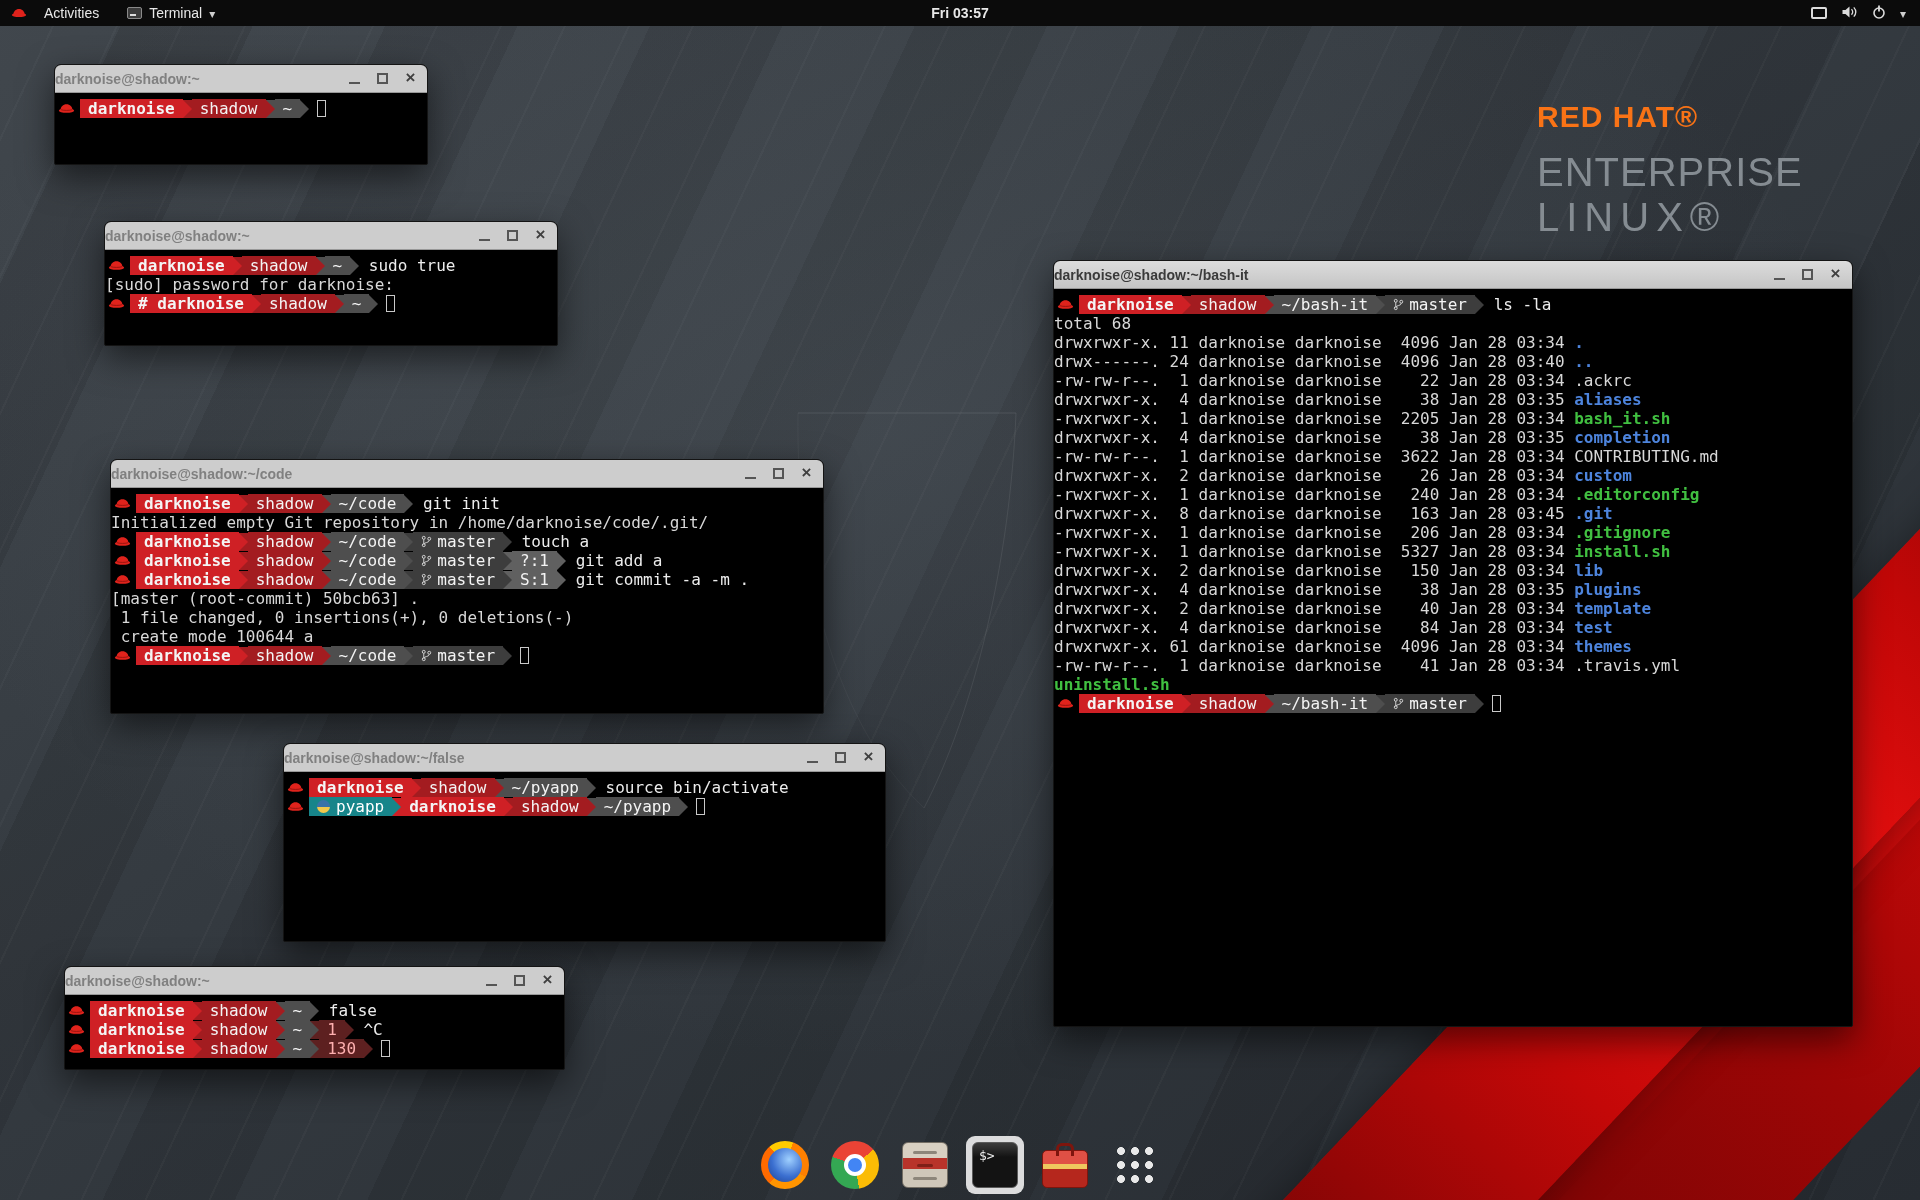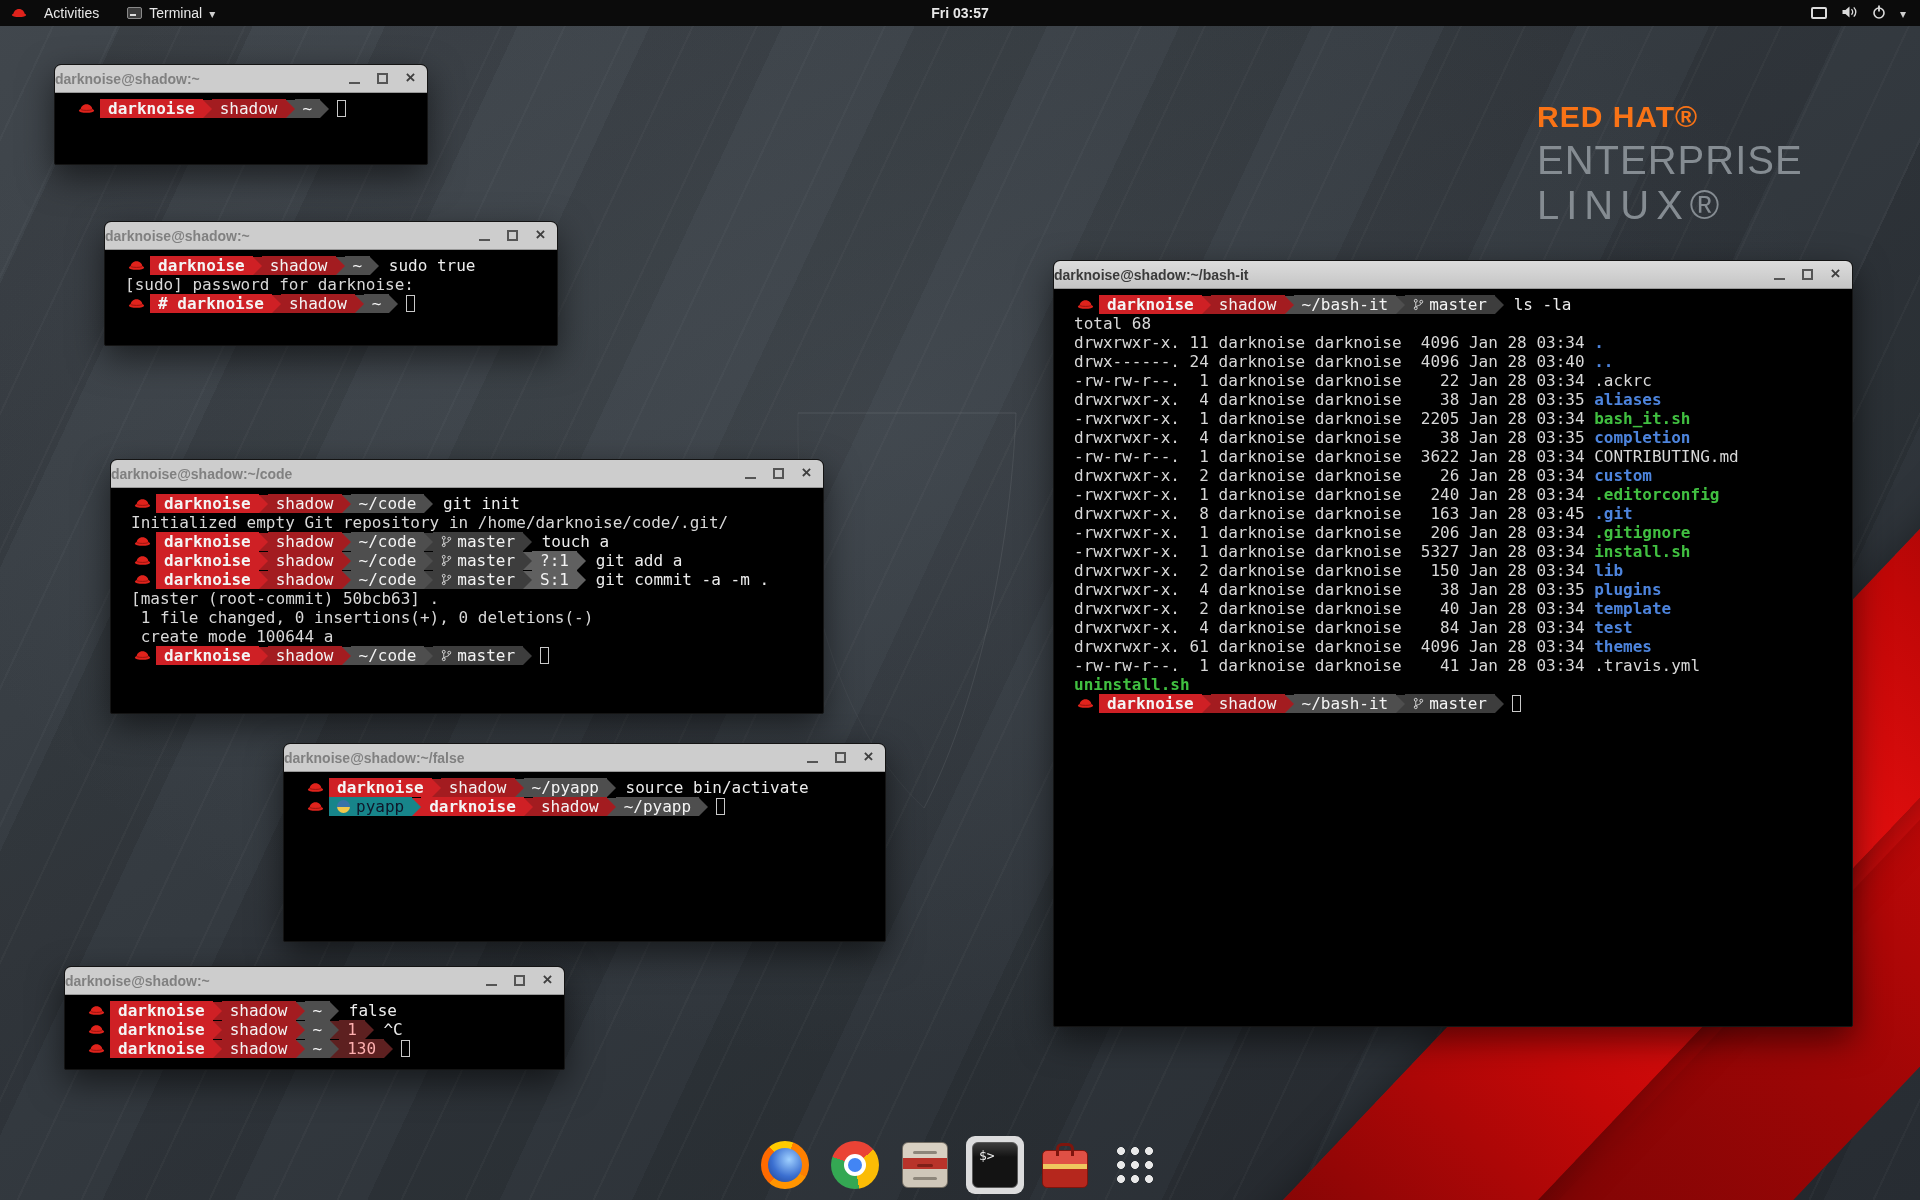--- a/index.html
+++ b/index.html
@@ -20,21 +20,21 @@
     background:linear-gradient(90deg,#5f0303,#a50606 40%,#d50d0d 75%,#8a0404)}
   .rib2{left:1390px;top:1378px;width:1150px;height:170px;transform:rotate(-46.5deg);
     background:linear-gradient(90deg,#6b0404,#9c0606 45%,#c00808 70%,#7c0404)}
   .rib1{left:1245px;top:1240px;width:1150px;height:185px;transform:rotate(-46.5deg);
     background:linear-gradient(90deg,#7c0505 0%,#c40808 30%,#ee1111 55%,#c10707 80%,#8f0505 100%);
     box-shadow:0 0 40px rgba(0,0,0,0.35)}
 
   
   .brand{position:absolute;left:1537px;top:100px;z-index:3;user-select:none}
   .brand-l1{font-size:30px;font-weight:700;color:#f97316;letter-spacing:1px}
-  .brand-l2{font-size:40px;font-weight:400;color:#858c92;letter-spacing:1px;margin-top:4px}
+  .brand-l2{font-size:40px;font-weight:400;color:#858c92;letter-spacing:1px;margin-top:16px}
   .brand-l3{font-size:40px;font-weight:400;color:#858c92;letter-spacing:7px}
 
   
   .topbar{position:absolute;top:0;left:0;right:0;height:26px;background:#0b0b0b;color:#e8e8e8;
     display:flex;align-items:center;font-size:14px;z-index:50}
   .tb-left{display:flex;align-items:center;padding-left:8px;gap:6px}
   .activities{padding:0 6px;cursor:default}
   .appmenu{display:flex;align-items:center;gap:7px;margin-left:16px}
   .mini-term{width:15px;height:12px;background:#3c3c3c;border:1px solid #8a8a8a;border-radius:2px;position:relative}
   .mini-term::after{content:"";position:absolute;left:2px;bottom:2px;width:6px;height:2px;background:#ddd}
@@ -52,34 +52,34 @@
   .window:not(.focused) .titlebar{background:#cdcdcd}
   .title{position:absolute;left:0;right:0;text-align:left;font-size:14px;font-weight:700;color:#3a3a3a}
   .window:not(.focused) .title{color:#808080}
   .winbtns{margin-left:auto;display:flex;align-items:center;gap:15px;padding-right:10px;z-index:1}
   .winbtn{width:13px;height:13px;position:relative;cursor:default}
   .btn-min::after{content:"";position:absolute;left:1px;right:1px;bottom:1px;border-bottom:2px solid #555}
   .btn-max::after{content:"";position:absolute;inset:1px;border:2px solid #555}
   .btn-close::after{content:"×";position:absolute;inset:0;font-size:17px;line-height:12px;text-align:center;color:#3f3f3f;font-weight:700}
 
   .term{font-family:"DejaVu Sans Mono","Liberation Mono",monospace;font-size:16px;line-height:19px;
-    color:#d8d8d8;padding:6px 20px;overflow:hidden}
+    color:#d8d8d8;padding:6px 0;overflow:hidden}
   .tline{display:flex;align-items:center;height:19px;white-space:pre}
   .txt{white-space:pre}
   .c-cmd{color:#ececec}
   .c-dir{color:var(--dir-color);font-weight:700}
   .c-exe{color:var(--exec-color);font-weight:700}
   .seg{display:flex;align-items:center;height:19px;padding:0 8px;color:#f4f4f4;white-space:pre}
   .seg-user{background:var(--seg-user-bg);font-weight:700}
   .seg-host{background:var(--seg-host-bg)}
   .seg-path{background:var(--seg-path-bg)}
   .seg-git{background:var(--seg-git-bg)}
   .seg-stat{background:var(--seg-stat-bg)}
   .seg-exit{background:var(--seg-exit-bg);color:#ffb0b0}
-  .seg-venv{background:var(--seg-venv-bg);color:#0f172a}
+  .seg-venv{background:var(--seg-venv-bg);color:#ffffff}
   .parrow{width:0;height:0;border-top:9.5px solid transparent;border-bottom:9.5px solid transparent;border-left:9px solid #000}
   .hat{display:flex;align-items:center;margin:0 5px 0 3px}
   .cursor{width:9px;height:17px;border:1px solid #c9c9c9;margin-left:8px;flex:none}
   .pyicon{width:13px;height:13px;border-radius:50%;background:linear-gradient(180deg,#3a72a8 50%,#f2c84b 50%);margin-right:6px;flex:none}
   .gico{margin-right:5px;display:inline-flex}
 
   
   .dock{position:absolute;left:50%;bottom:8px;transform:translateX(-50%);display:flex;align-items:center;gap:16px;z-index:40}
   .dock-item{width:54px;height:54px;position:relative;display:flex;align-items:center;justify-content:center;cursor:pointer}
   .dock-item.active::before{content:"";position:absolute;inset:-2px;border-radius:9px;background:rgba(236,236,236,0.92)}

